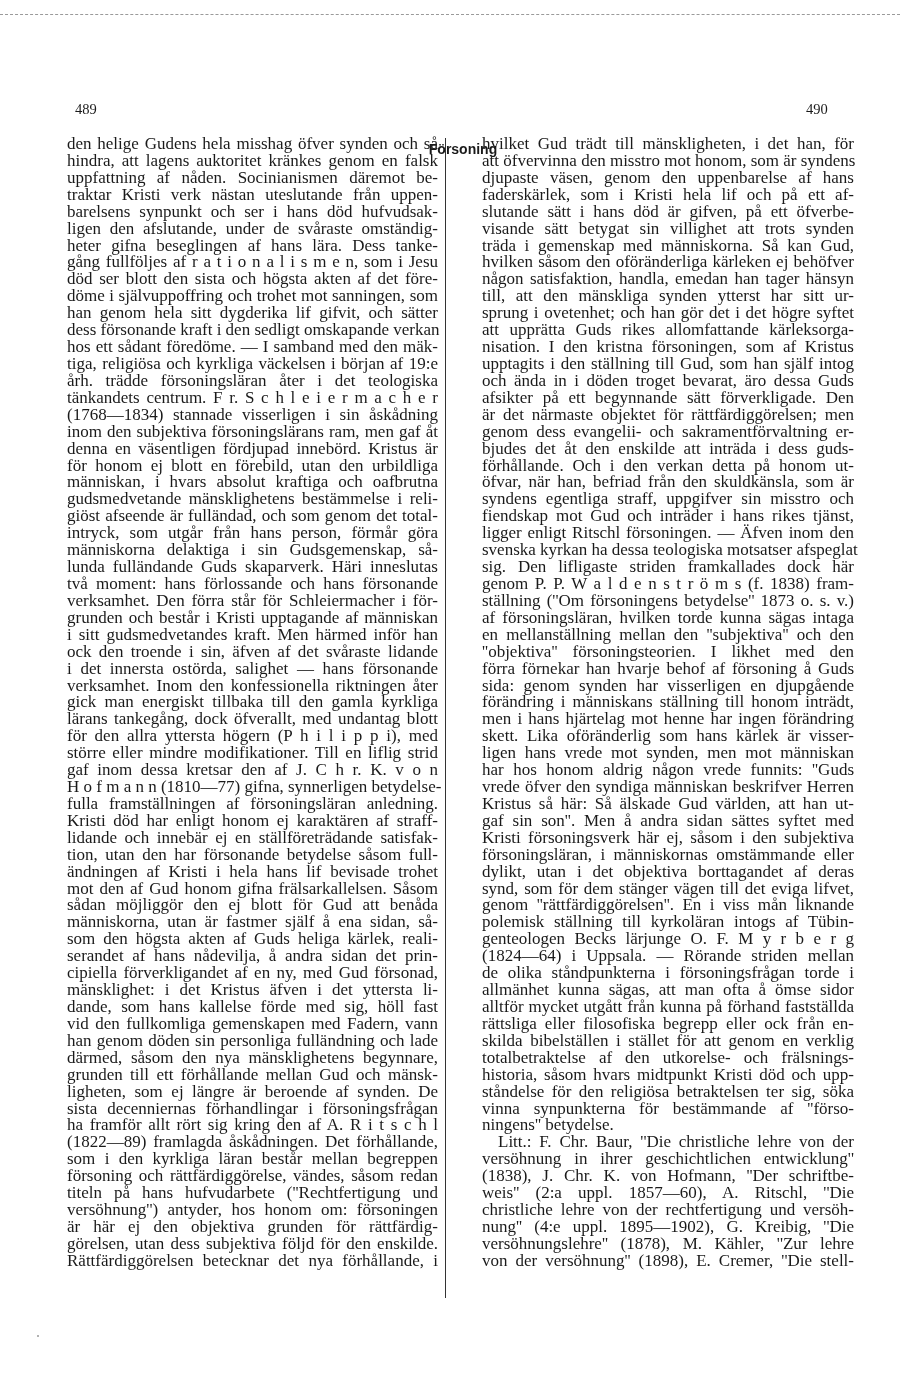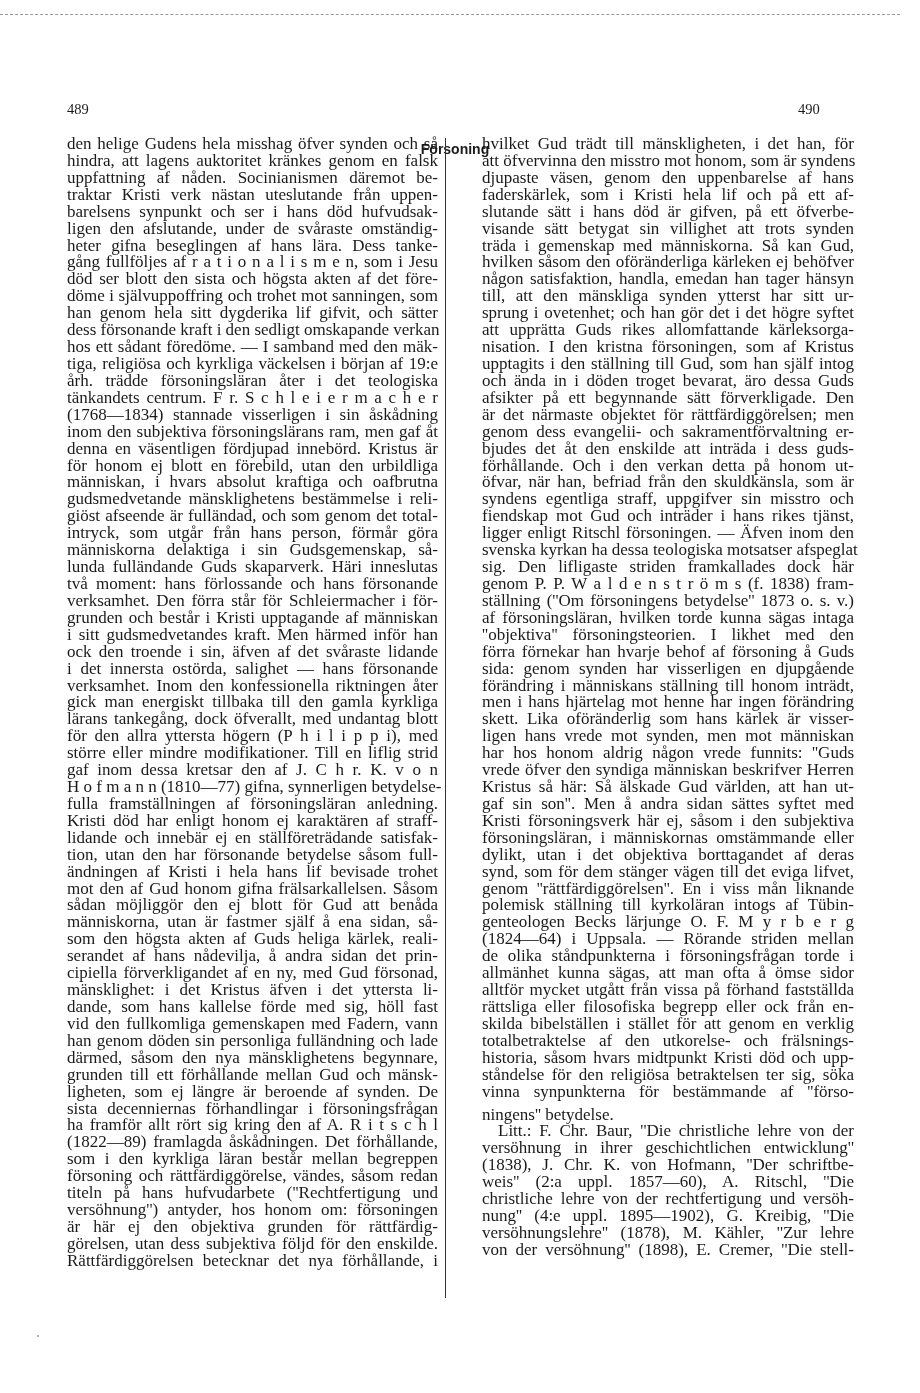--- a/index.html
+++ b/index.html
@@ -1,37 +1,37 @@
 <!DOCTYPE html>
 <html><head>
 <meta charset="utf-8">
 <style>
   html, body { margin: 0; padding: 0; background: #ffffff; }
   body { width: 920px; height: 1393px; position: relative; overflow: hidden; color: #1a1a1a; }
   .scan-edge {
     position: absolute; left: 0; top: 14px; width: 900px; height: 0;
     border-top: 1px dashed #9a9a9a;
   }
-  .header { position: absolute; top: 101px; left: 0; width: 844px; height: 20px; }
+  .header { position: absolute; top: 101px; left: 8px; width: 844px; height: 20px; }
   .pnum { position: absolute; top: 0; font-family: "Liberation Serif", serif; font-size: 14.5px; }
   .pnum.left { left: 67px; }
   .pnum.right { left: 798px; }
   .running-title {
     position: absolute; top: 0; left: 0; width: 910px; text-align: center;
     font-family: "Liberation Sans", sans-serif; font-weight: bold; font-size: 14px; margin-top: 40px;
   }
   .col {
     position: absolute; top: 136px; width: 371px;
     font-family: "Liberation Serif", serif; font-size: 17px; line-height: 16.93px;
     text-align: justify;
   }
   .col.left { left: 67px; }
   .col.right { left: 482px; width: 372px; }
   .line { display: block; white-space: nowrap; text-align-last: justify; height: 16.93px; overflow: visible; }
-  .line.last { text-align-last: left; margin-top: 6px; }
+  .line.last { text-align-last: left; }
   .line.indent { padding-left: 16px; }
   .rule {
     position: absolute; left: 445px; top: 138px; width: 0; height: 1160px;
     border-left: 1px solid #333;
   }
   .speck { position: absolute; width: 2px; height: 2px; background: #999; border-radius: 1px; }
 </style>
 </head>
 <body>
 
@@ -136,20 +136,21 @@
     <span class="line">förhållande. Och i den verkan detta på honom ut-</span>
     <span class="line">öfvar, när han, befriad från den skuldkänsla, som är</span>
     <span class="line">syndens egentliga straff, uppgifver sin misstro och</span>
     <span class="line">fiendskap mot Gud och inträder i hans rikes tjänst,</span>
     <span class="line">ligger enligt Ritschl försoningen. — Äfven inom den</span>
     <span class="line">svenska kyrkan ha dessa teologiska motsatser afspeglat</span>
     <span class="line">sig. Den lifligaste striden framkallades dock här</span>
     <span class="line">genom P. P. W a l d e n s t r ö m s (f. 1838) fram-</span>
     <span class="line">ställning (''Om försoningens betydelse'' 1873 o. s. v.)</span>
     <span class="line">af försoningsläran, hvilken torde kunna sägas intaga</span>
+    <span class="line">en mellanställning mellan den ''subjektiva'' och den</span>
     <span class="line">''objektiva'' försoningsteorien. I likhet med den</span>
     <span class="line">förra förnekar han hvarje behof af försoning å Guds</span>
     <span class="line">sida: genom synden har visserligen en djupgående</span>
     <span class="line">förändring i människans ställning till honom inträdt,</span>
     <span class="line">men i hans hjärtelag mot henne har ingen förändring</span>
     <span class="line">skett. Lika oföränderlig som hans kärlek är visser-</span>
     <span class="line">ligen hans vrede mot synden, men mot människan</span>
     <span class="line">har hos honom aldrig någon vrede funnits: ''Guds</span>
     <span class="line">vrede öfver den syndiga människan beskrifver Herren</span>
     <span class="line">Kristus så här: Så älskade Gud världen, att han ut-</span>
@@ -157,21 +158,21 @@
     <span class="line">Kristi försoningsverk här ej, såsom i den subjektiva</span>
     <span class="line">försoningsläran, i människornas omstämmande eller</span>
     <span class="line">dylikt, utan i det objektiva borttagandet af deras</span>
     <span class="line">synd, som för dem stänger vägen till det eviga lifvet,</span>
     <span class="line">genom ''rättfärdiggörelsen''. En i viss mån liknande</span>
     <span class="line">polemisk ställning till kyrkoläran intogs af Tübin-</span>
     <span class="line">genteologen Becks lärjunge O. F. M y r b e r g</span>
     <span class="line">(1824—64) i Uppsala. — Rörande striden mellan</span>
     <span class="line">de olika ståndpunkterna i försoningsfrågan torde i</span>
     <span class="line">allmänhet kunna sägas, att man ofta å ömse sidor</span>
-    <span class="line">alltför mycket utgått från vissa på förhand fastställda</span>
+    <span class="line">alltför mycket utgått från kunna på förhand fastställda</span>
     <span class="line">rättsliga eller filosofiska begrepp eller ock från en-</span>
     <span class="line">skilda bibelställen i stället för att genom en verklig</span>
     <span class="line">totalbetraktelse af den utkorelse- och frälsnings-</span>
     <span class="line">historia, såsom hvars midtpunkt Kristi död och upp-</span>
     <span class="line">ståndelse för den religiösa betraktelsen ter sig, söka</span>
     <span class="line">vinna synpunkterna för bestämmande af ''förso-</span>
     <span class="line last">ningens'' betydelse.</span>
     <span class="line indent">Litt.: F. Chr. Baur, ''Die christliche lehre von der</span>
     <span class="line">versöhnung in ihrer geschichtlichen entwicklung''</span>
     <span class="line">(1838), J. Chr. K. von Hofmann, ''Der schriftbe-</span>

